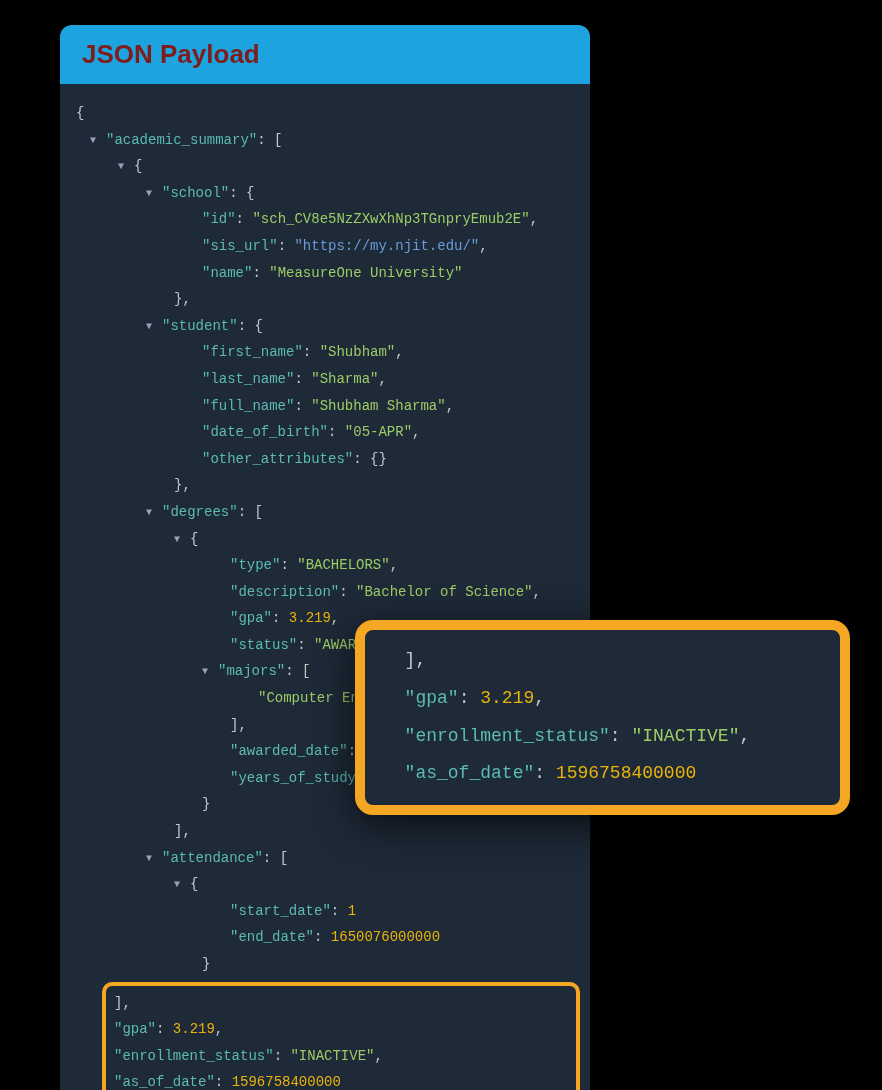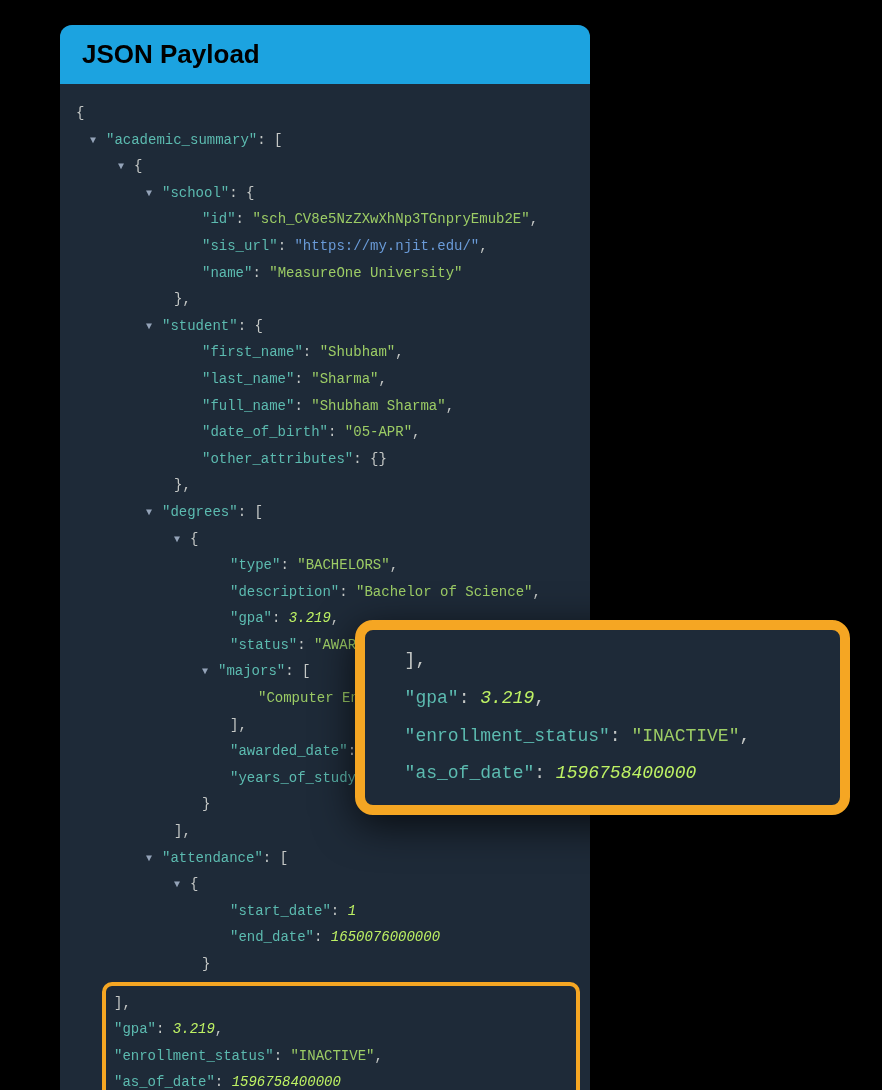--- a/index.html
+++ b/index.html
@@ -16,21 +16,21 @@
   left: 60px;
   top: 25px;
   width: 530px;
   background: #1e2a38;
   border-radius: 12px;
   overflow: hidden;
   box-shadow: 0 8px 30px rgba(0,0,0,0.5);
 }
 .panel-header {
   background: #1ca3e0;
-  color: #000000;
+  color: #7f1d1d;
   font-family: Arial, sans-serif;
   font-size: 26px;
   font-weight: 600;
   padding: 14px 22px;
 }
 .json-body {
   padding: 16px 10px 18px 6px;
   line-height: 1.9;
   color: #c5c8c6;
 }
@@ -44,21 +44,21 @@
   user-select: none;
   position: relative;
   top: -1px;
 }
 .toggle::before { content: "▼"; }
 .key { color: #5cbbb0; }
 .colon { color: #c5c8c6; }
 .punct { color: #c5c8c6; }
 .str { color: #9ccc65; }
 .url { color: #6a9bd8; }
-.num { color: #bef264; font-style: italic; }
+.num { color: #eab308; }
 .highlight-box {
   border: 4px solid #f5a623;
   border-radius: 10px;
   padding: 4px 8px;
   margin: 4px 0 4px 36px;
 }
 .highlight-box .line { padding-left: 0; }
 .zoom-panel {
   position: absolute;
   left: 355px;

